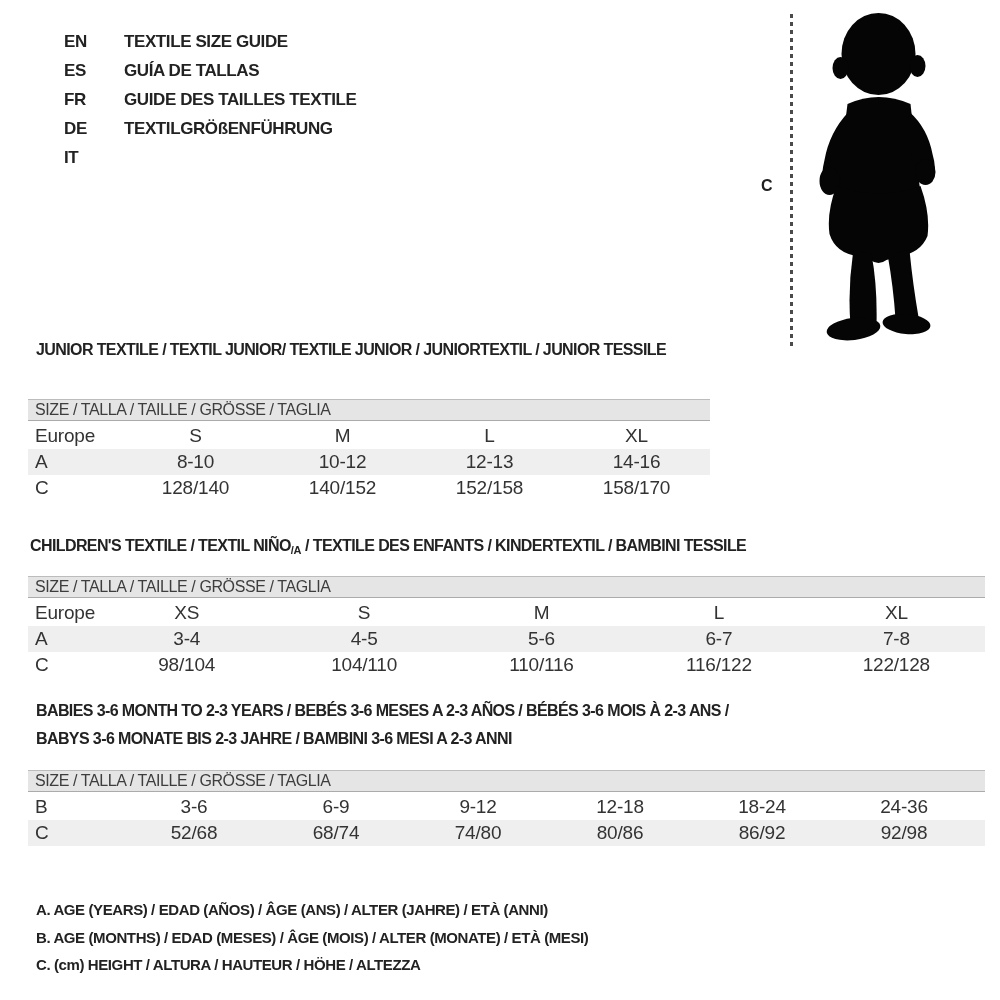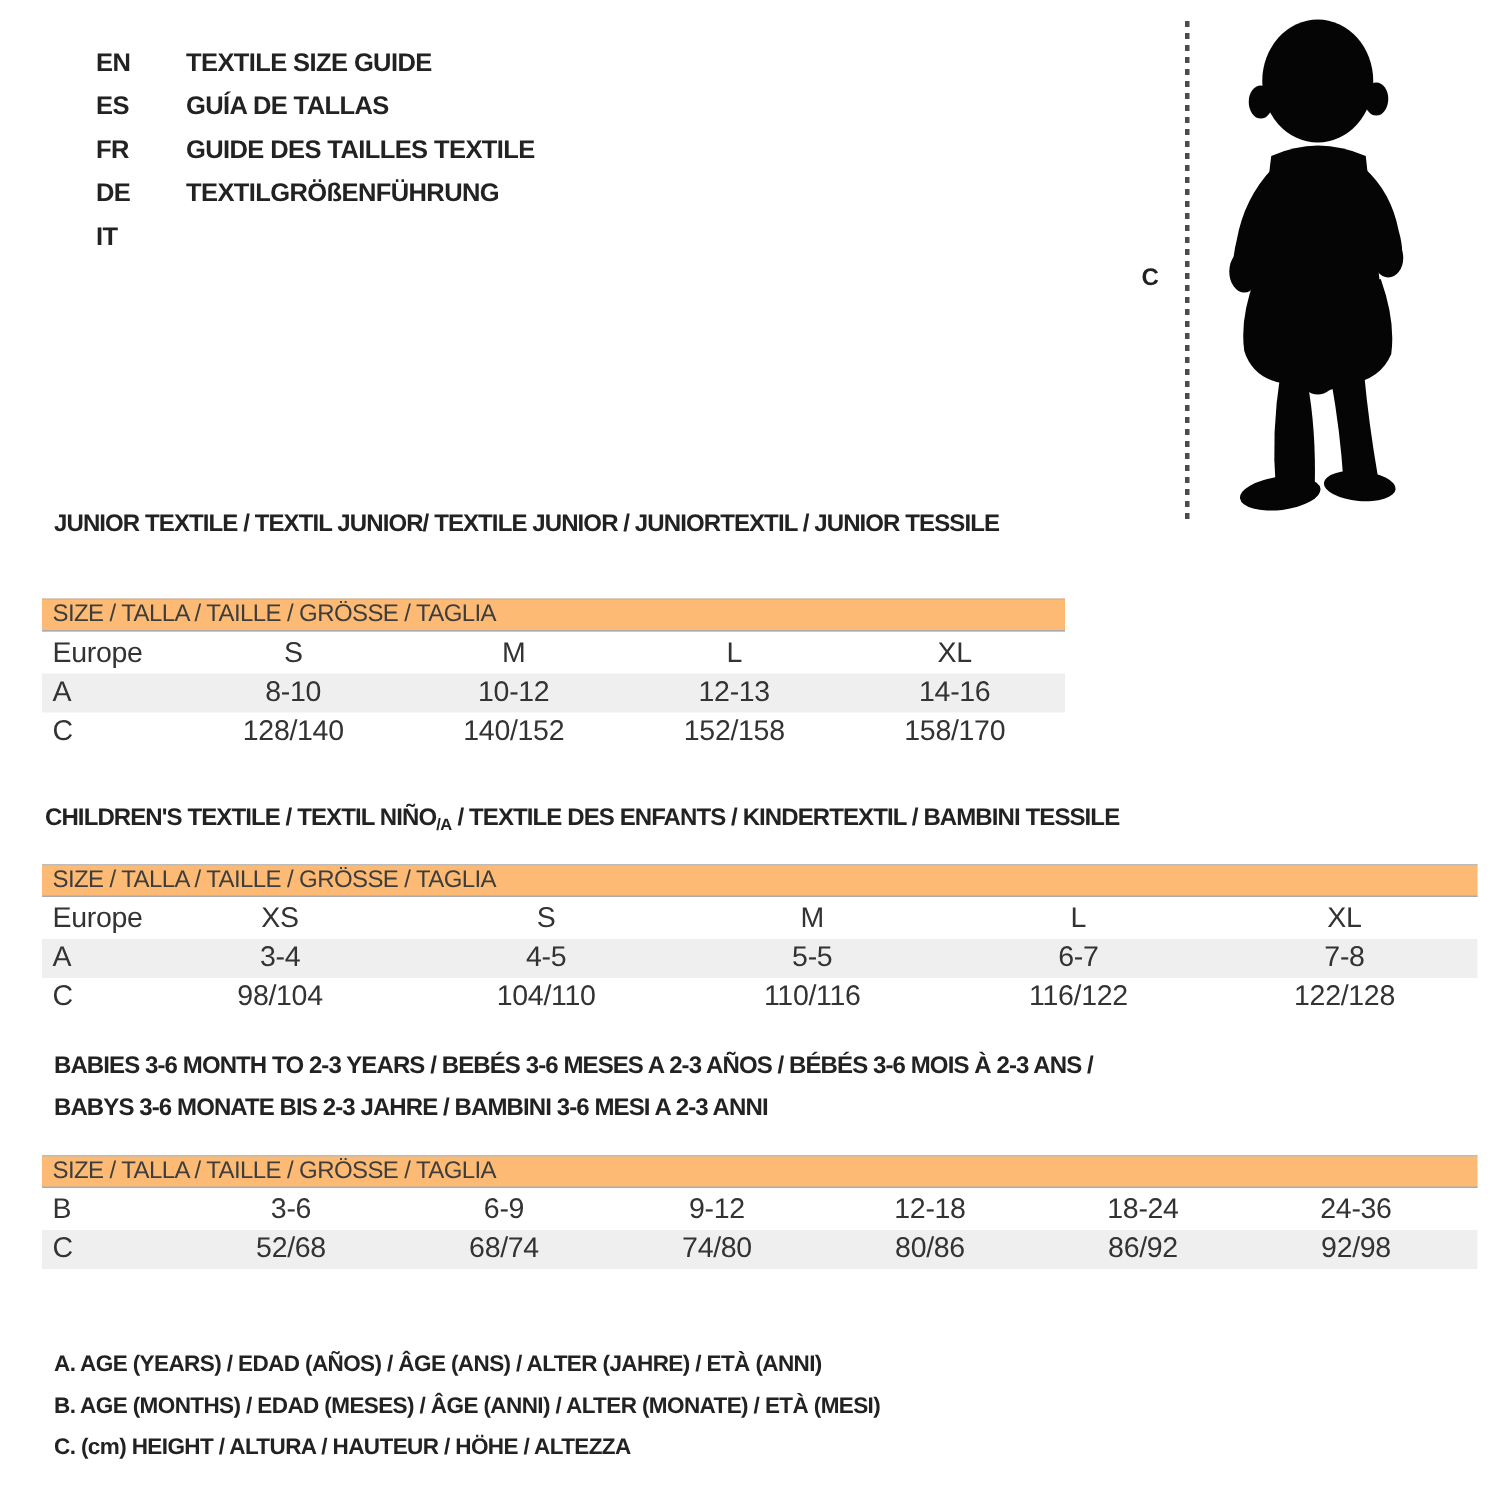--- a/index.html
+++ b/index.html
@@ -15,21 +15,21 @@
   
   .measure-line{position:absolute;left:790px;top:14px;width:3px;height:332px;
     background:repeating-linear-gradient(to bottom,#4b4b4b 0px,#4b4b4b 4px,transparent 4px,transparent 8px);}
   .measure-label{position:absolute;left:761px;top:177px;font-weight:700;font-size:16px;color:#222;}
   .silhouette{position:absolute;left:806px;top:8px;width:148px;height:338px;}
   
   .sec-title{position:absolute;font-weight:700;font-size:16px;letter-spacing:-0.6px;color:#222;white-space:nowrap;}
   .sub{font-size:11px;vertical-align:-3px;letter-spacing:-0.3px;}
   
   .tbl{position:absolute;}
-  .size-band{height:22px;background:#fdba74;border-top:1px solid #bcbcbc;border-bottom:1px solid #ababab;
+  .size-band{height:22px;background:#e5e5e5;border-top:1px solid #bcbcbc;border-bottom:1px solid #ababab;
     display:flex;align-items:center;padding-left:7px;font-size:16px;letter-spacing:-0.4px;color:#3d3d3d;box-sizing:border-box;}
   .rows{margin-top:2px;}
   .trow{display:flex;height:26px;align-items:center;font-size:19px;letter-spacing:-0.2px;color:#333;}
   .trow.shade{background:#efefef;}
   .tlabel{padding-left:7px;box-sizing:border-box;text-align:left;}
   .tcell{text-align:center;}
   .tbl-junior{width:682px;}
   .tbl-junior .tlabel{flex:0 0 94px;}
   .tbl-junior .tcell{flex:1;}
   .tbl-children{width:957px;}
@@ -124,21 +124,21 @@
         <div class="tcell">XS</div>
         <div class="tcell">S</div>
         <div class="tcell">M</div>
         <div class="tcell">L</div>
         <div class="tcell">XL</div>
       </div>
       <div class="trow shade">
         <div class="tlabel">A</div>
         <div class="tcell">3-4</div>
         <div class="tcell">4-5</div>
-        <div class="tcell">5-5</div>
+        <div class="tcell">5-6</div>
         <div class="tcell">6-7</div>
         <div class="tcell">7-8</div>
       </div>
       <div class="trow">
         <div class="tlabel">C</div>
         <div class="tcell">98/104</div>
         <div class="tcell">104/110</div>
         <div class="tcell">110/116</div>
         <div class="tcell">116/122</div>
         <div class="tcell">122/128</div>
@@ -167,15 +167,15 @@
         <div class="tcell">74/80</div>
         <div class="tcell">80/86</div>
         <div class="tcell">86/92</div>
         <div class="tcell">92/98</div>
       </div>
     </div>
 </div>
 
 <div class="legend">
   <div class="legend-line">A. AGE (YEARS) / EDAD (AÑOS) / ÂGE (ANS) / ALTER (JAHRE) / ETÀ (ANNI)</div>
-  <div class="legend-line">B. AGE (MONTHS) / EDAD (MESES) / ÂGE (ANNI) / ALTER (MONATE) / ETÀ (MESI)</div>
+  <div class="legend-line">B. AGE (MONTHS) / EDAD (MESES) / ÂGE (MOIS) / ALTER (MONATE) / ETÀ (MESI)</div>
   <div class="legend-line">C. (cm) HEIGHT / ALTURA / HAUTEUR / HÖHE / ALTEZZA</div>
 </div>
 
 </body></html>

